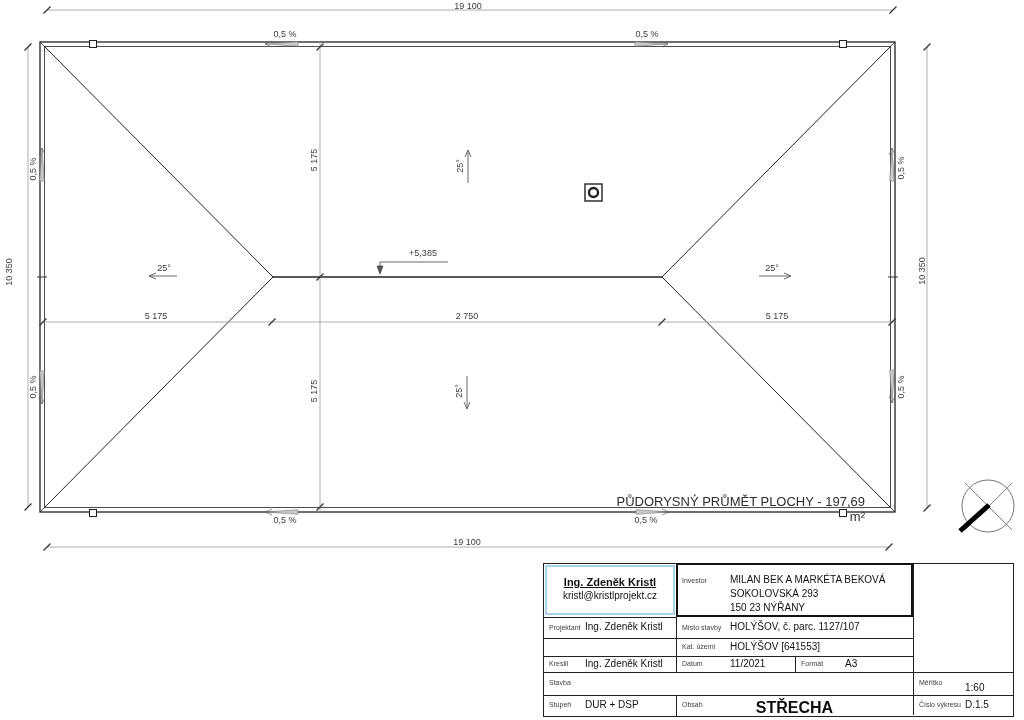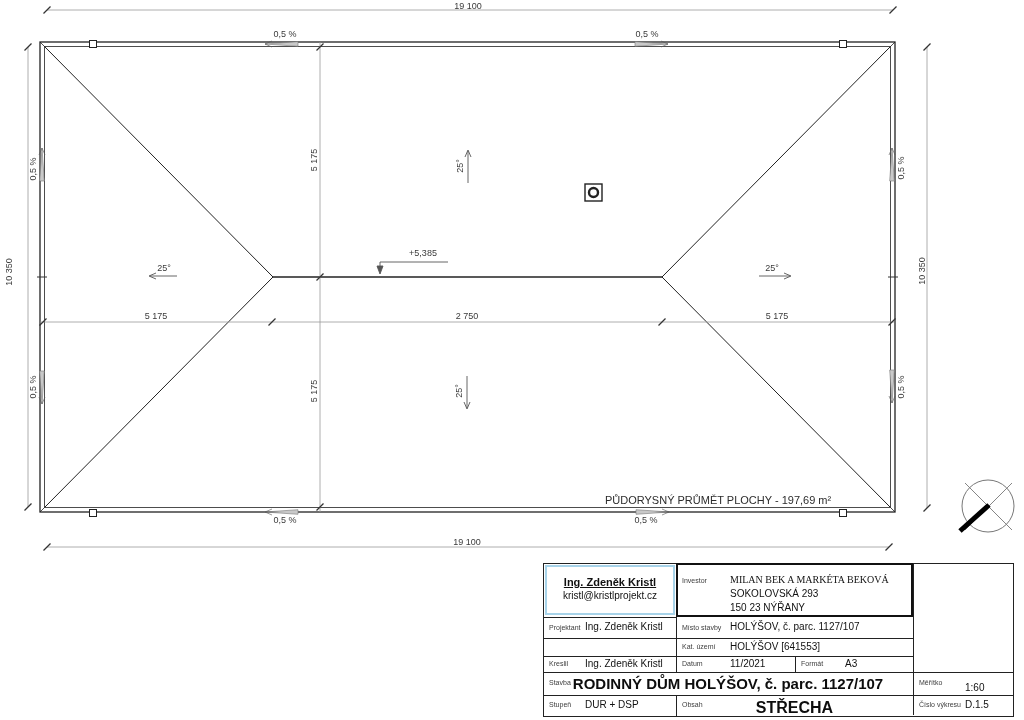--- a/index.html
+++ b/index.html
@@ -1,21 +1,21 @@
 <!DOCTYPE html>
 <html><head>
 <meta charset="utf-8">
 <style>
   html,body{margin:0;padding:0;background:#ffffff;}
   body{width:1024px;height:720px;font-family:"Liberation Sans",sans-serif;}
   .canvas{position:relative;width:1024px;height:720px;background:#fff;overflow:hidden;}
   svg.linework{position:absolute;left:0;top:0;}
   .lbl{position:absolute;font-size:9px;line-height:10px;color:#3a3a3a;white-space:nowrap;text-align:center;width:60px;}
   .rlbl{position:absolute;font-size:9px;line-height:10px;color:#3a3a3a;white-space:nowrap;text-align:center;width:44px;transform:rotate(-90deg);}
-  .area-note{position:absolute;left:605px;top:494px;width:260px;text-align:left;font-size:11px;color:#2c2c2c;}
+  .area-note{position:absolute;left:605px;top:494px;width:260px;text-align:right;font-size:13px;color:#2c2c2c;}
   
   .tb-line{position:absolute;background:#222;}
   .tb-outer{position:absolute;left:543px;top:563px;width:469px;height:152px;border:1px solid #222;}
   .tb-investor{position:absolute;left:676px;top:563px;width:237px;height:54px;border:2px solid #111;box-sizing:border-box;}
   .tb-blue{position:absolute;left:545px;top:565px;width:130px;height:50px;border:2px solid #a7d3e9;box-sizing:border-box;background:#fff;}
   .tb-label{position:absolute;font-size:7px;line-height:8px;color:#3d3d3d;white-space:nowrap;}
   .tb-value{position:absolute;font-size:10px;line-height:11px;color:#111;white-space:nowrap;}
   .tb-company{position:absolute;left:545px;top:576px;width:130px;text-align:center;font-size:11px;font-weight:bold;text-decoration:underline;color:#111;}
   .tb-email{position:absolute;left:545px;top:590px;width:130px;text-align:center;font-size:10px;color:#111;}
   .tb-title{position:absolute;left:545px;top:675px;width:366px;text-align:center;font-size:15px;font-weight:bold;color:#0d0d0d;white-space:nowrap;}
@@ -169,41 +169,40 @@
   <div class="tb-line" style="left:676px;top:695px;width:1px;height:21px;"></div>
   <div class="tb-line" style="left:913px;top:563px;width:1px;height:152px;"></div>
   <div class="tb-line" style="left:795px;top:656px;width:1px;height:16px;"></div>
   <div class="tb-investor"></div>
   <div class="tb-blue"></div>
 
   <div class="tb-company">Ing. Zdeněk Kristl</div>
   <div class="tb-email">kristl@kristlprojekt.cz</div>
 
   <div class="tb-label" style="left:682px;top:577px;">Investor</div>
-  <div class="tb-value" style="left:730px;top:574px;font-family:Liberation Serif, serif;">MILAN BEK A MARKÉTA BEKOVÁ</div>
+  <div class="tb-value" style="left:730px;top:574px;">MILAN BEK A MARKÉTA BEKOVÁ</div>
   <div class="tb-value" style="left:730px;top:588px;">SOKOLOVSKÁ 293</div>
   <div class="tb-value" style="left:730px;top:602px;">150 23 NÝŘANY</div>
 
   <div class="tb-label" style="left:549px;top:624px;">Projektant</div>
   <div class="tb-value" style="left:585px;top:621px;">Ing. Zdeněk Kristl</div>
   <div class="tb-label" style="left:682px;top:624px;">Místo stavby</div>
   <div class="tb-value" style="left:730px;top:621px;">HOLÝŠOV, č. parc. 1127/107</div>
 
   <div class="tb-label" style="left:682px;top:643px;">Kat. území</div>
   <div class="tb-value" style="left:730px;top:641px;">HOLÝŠOV [641553]</div>
 
   <div class="tb-label" style="left:549px;top:660px;">Kreslil</div>
   <div class="tb-value" style="left:585px;top:658px;">Ing. Zdeněk Kristl</div>
   <div class="tb-label" style="left:682px;top:660px;">Datum</div>
   <div class="tb-value" style="left:730px;top:658px;">11/2021</div>
   <div class="tb-label" style="left:801px;top:660px;">Formát</div>
   <div class="tb-value" style="left:845px;top:658px;">A3</div>
 
   <div class="tb-label" style="left:549px;top:679px;">Stavba</div>
-  <div class="tb-title">RODINNÝ DŮM HOLÝŠOV, č. parc. 1127/107</div>
   <div class="tb-label" style="left:919px;top:679px;">Měřítko</div>
   <div class="tb-value" style="left:965px;top:682px;">1:60</div>
 
   <div class="tb-label" style="left:549px;top:701px;">Stupeň</div>
   <div class="tb-value" style="left:585px;top:699px;">DUR + DSP</div>
   <div class="tb-label" style="left:682px;top:701px;">Obsah</div>
   <div class="tb-obsah">STŘECHA</div>
   <div class="tb-label" style="left:919px;top:701px;">Číslo výkresu</div>
   <div class="tb-value" style="left:965px;top:699px;">D.1.5</div>
 

